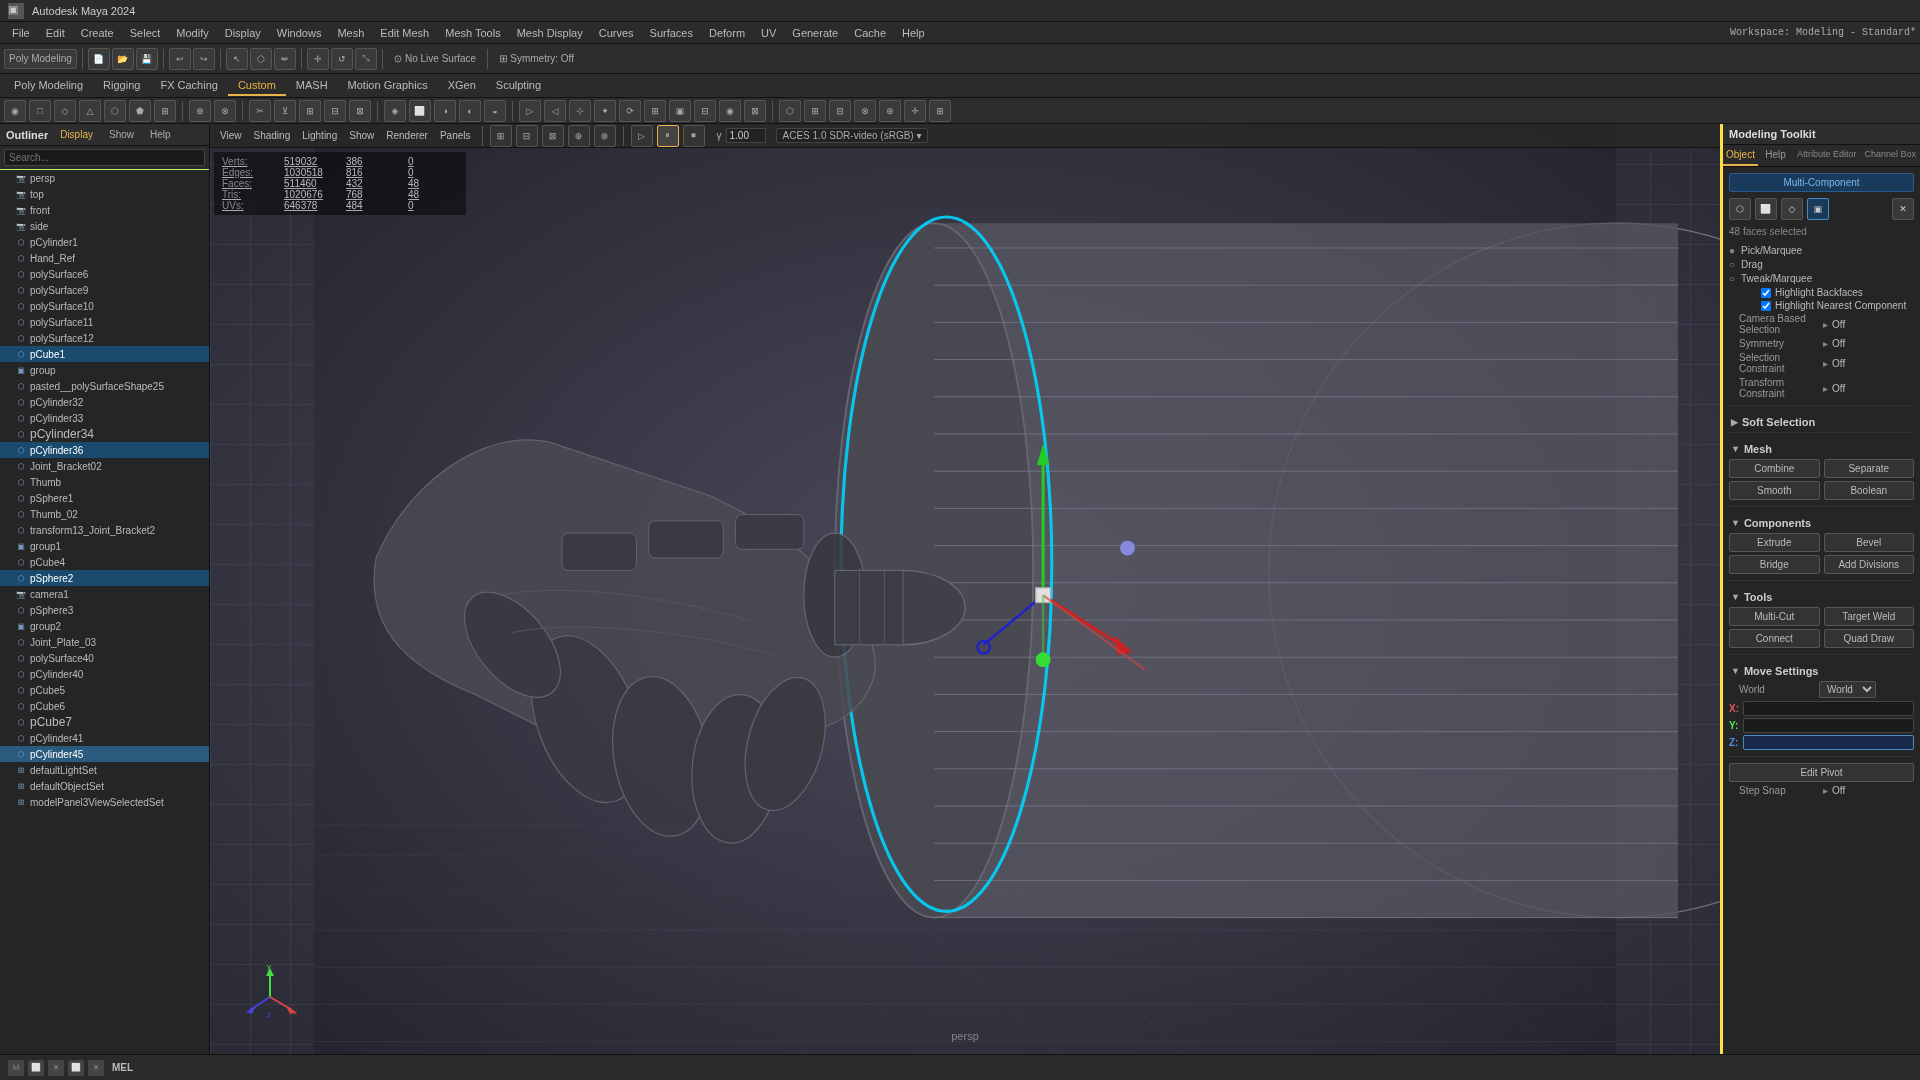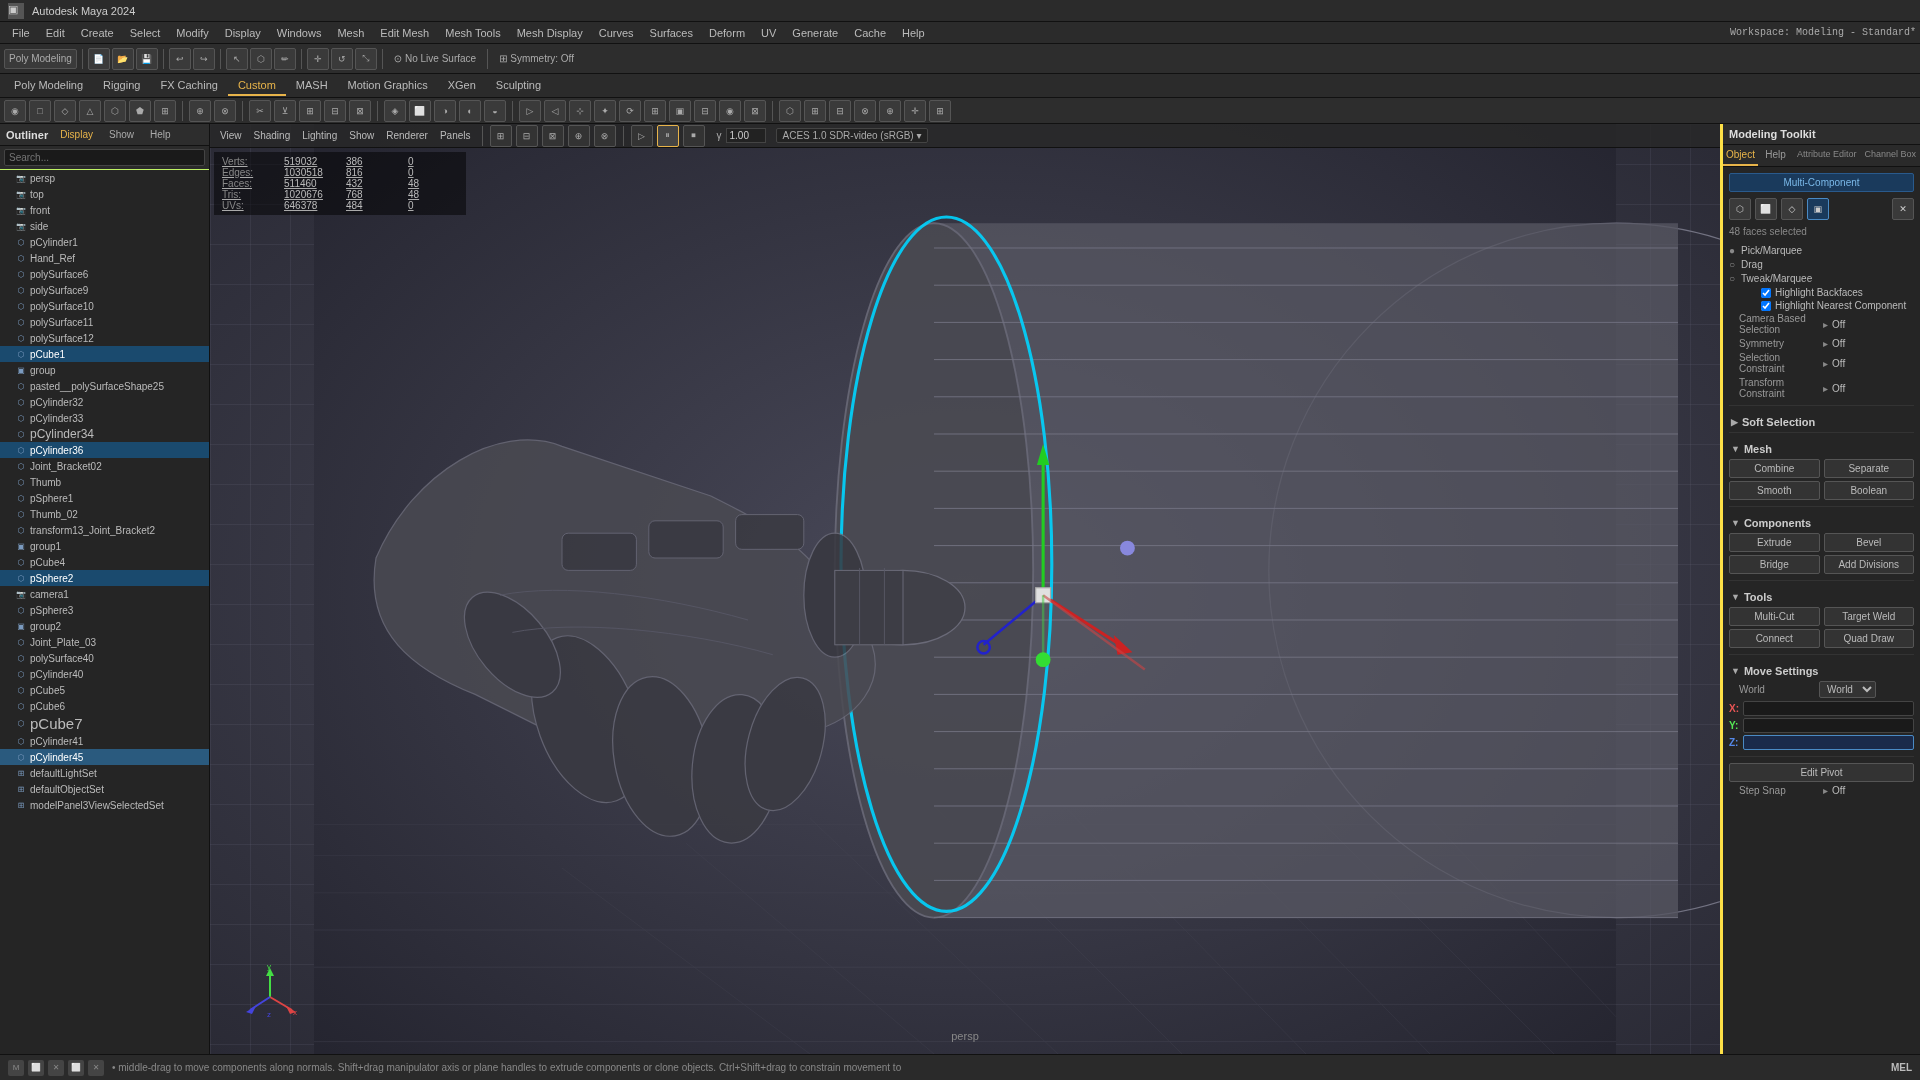--- a/index.html
+++ b/index.html
@@ -672,21 +672,21 @@
           <span style="font-size: 10px;">pCube5</span>
         </div>
         <div class="tree-item">
           <span class="tree-expand" style="visibility: hidden;">▶</span>
           <span class="tree-icon" style="color: rgb(122, 154, 191);">⬡</span>
           <span style="font-size: 10px;">pCube6</span>
         </div>
         <div class="tree-item">
           <span class="tree-expand" style="visibility: hidden;">▶</span>
           <span class="tree-icon" style="color: rgb(122, 154, 191);">⬡</span>
-          <span style="font-size: 15px;">pCube7</span>
+          <span style="font-size: 12px;">pCube7</span>
         </div>
         <div class="tree-item">
           <span class="tree-expand" style="visibility: hidden;">▶</span>
           <span class="tree-icon" style="color: rgb(122, 154, 191);">⬡</span>
           <span style="font-size: 10px;">pCylinder41</span>
         </div>
         <div class="tree-item selected-highlight">
           <span class="tree-expand" style="visibility: hidden;">▶</span>
           <span class="tree-icon" style="color: rgb(122, 154, 191);">⬡</span>
           <span style="font-size: 10px;">pCylinder45</span>
@@ -1065,15 +1065,14 @@
 </div>
 
 <div id="statusbar">
   <div class="status-icons">
     <div class="status-icon">M</div>
     <div class="status-icon">⬜</div>
     <div class="status-icon">✕</div>
     <div class="status-icon">⬜</div>
     <div class="status-icon">✕</div>
   </div>
-  <span class="status-msg">• middle-drag to move components along normals. Shift+drag manipulator axis or plane handles to extrude components or clone objects. Ctrl+Shift+drag to constrain movement to</span>
   <span class="status-mode">MEL</span>
 </div>
 
 </body></html>

